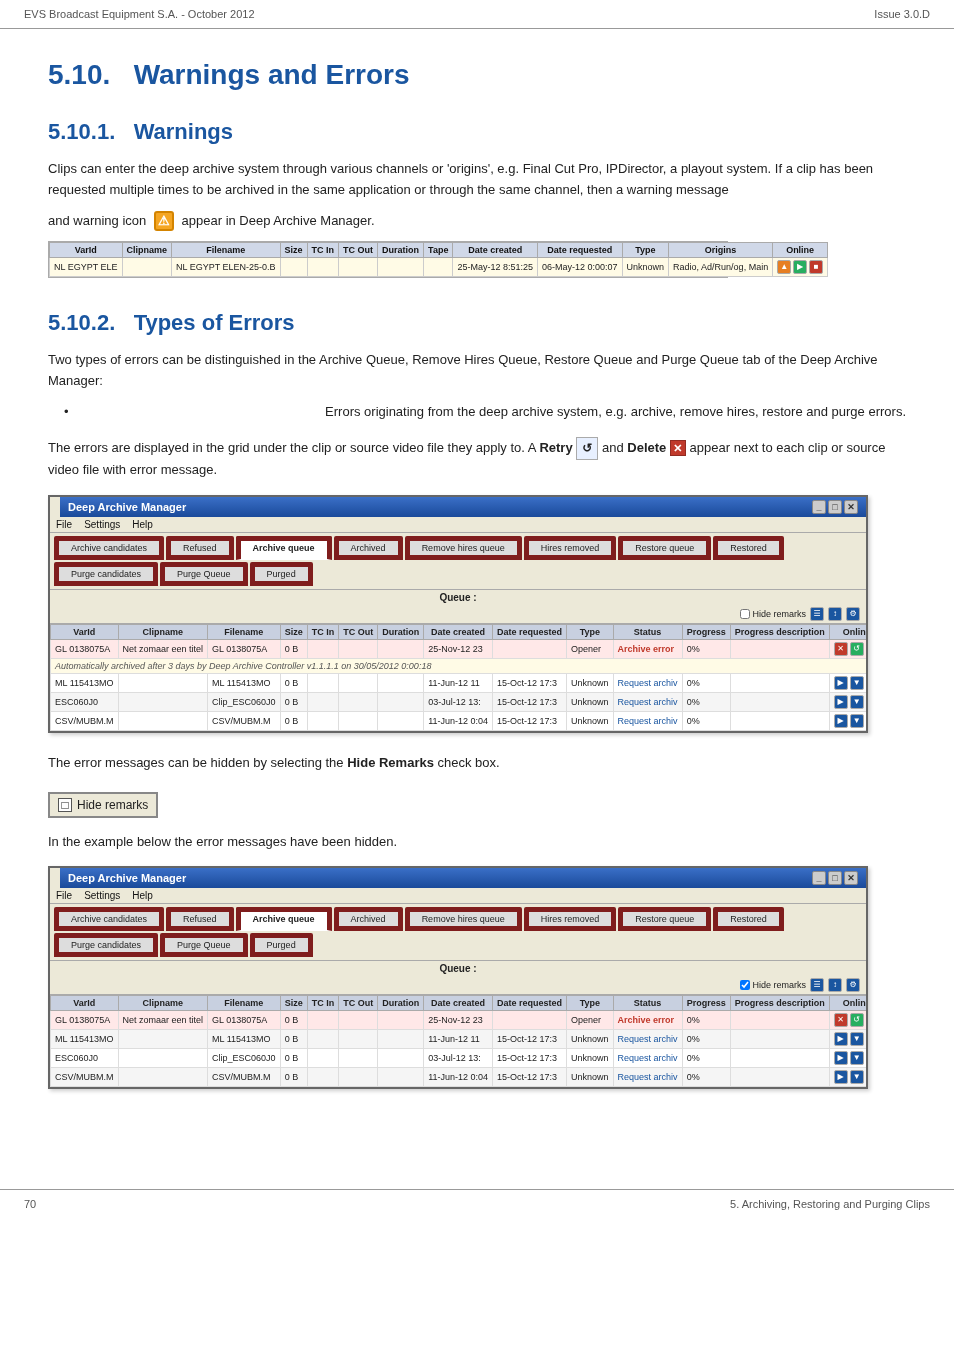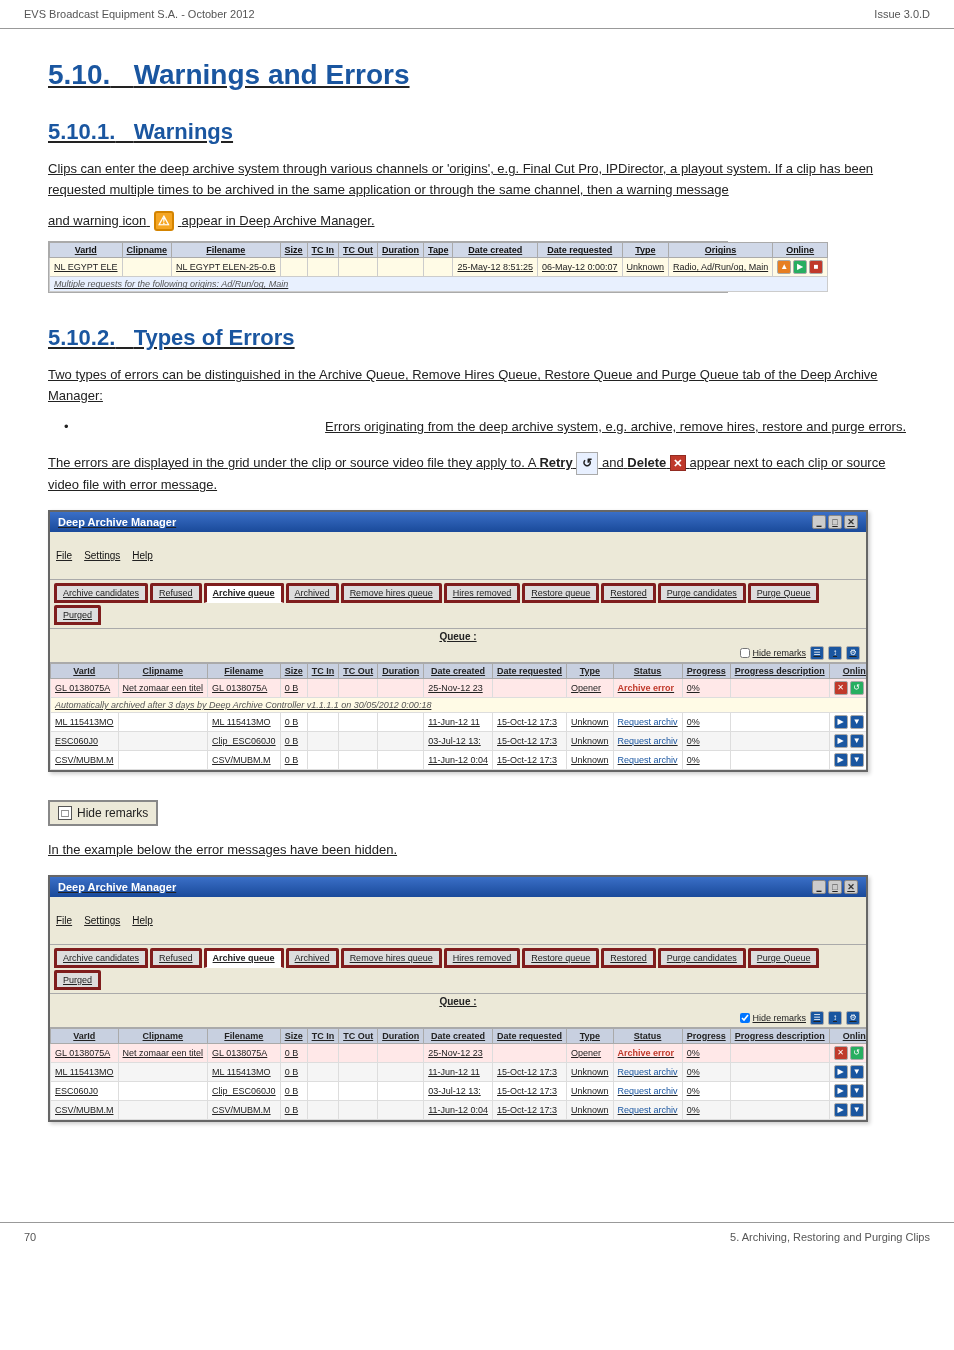--- a/index.html
+++ b/index.html
@@ -19,21 +19,20 @@
       align-items: center;
       padding: 8px 24px;
       border-bottom: 1px solid #999;
       font-size: 11px;
       color: #555;
     }
 
     
     .content {
       padding: 20px 48px 40px 48px;
-      text-decoration: underline;
     }
 
     
     .section-title-main {
       font-size: 28px;
       font-weight: bold;
       color: #1a56a0;
       margin-bottom: 28px;
       margin-top: 10px;
       border-bottom: none;
@@ -186,20 +185,21 @@
 
     .dam-titlebar {
       background: linear-gradient(to bottom, #3a6fc7, #1a4a9a);
       color: white;
       padding: 3px 8px;
       display: flex;
       justify-content: space-between;
       align-items: center;
       font-size: 11px;
       font-weight: bold;
+      margin-left: 10px;
     }
 
     .dam-titlebar-buttons {
       display: flex;
       gap: 2px;
     }
 
     .dam-titlebar-btn {
       width: 14px;
       height: 14px;
@@ -209,21 +209,21 @@
       display: inline-flex;
       align-items: center;
       justify-content: center;
       font-size: 9px;
       color: #333;
       cursor: pointer;
     }
 
     .dam-menubar {
       background: #ece9d8;
-      padding: 18px 6px;
+      padding: 2px 6px;
       display: flex;
       gap: 12px;
       font-size: 10px;
       border-bottom: 1px solid #aaa;
     }
 
     .dam-menubar span {
       cursor: pointer;
       color: #111;
     }
@@ -231,22 +231,22 @@
     .dam-toolbar {
       background: #ece9d8;
       padding: 3px 4px;
       display: flex;
       gap: 2px;
       border-bottom: 1px solid #aaa;
       flex-wrap: wrap;
     }
 
     .dam-tab {
-      padding: 2px 6px;
-      border: 3px solid #7f1d1d;
+      padding: 2px 12px;
+      border: 5px solid #7f1d1d;
       background: #ddd;
       font-size: 9px;
       cursor: pointer;
       border-radius: 2px 2px 0 0;
     }
 
     .dam-tab.active {
       background: #fff;
       border-bottom: 1px solid #fff;
       font-weight: bold;
@@ -468,23 +468,20 @@
             <td>Unknown</td>
             <td>Radio, Ad/Run/og, Main</td>
             <td>
               <div class="icon-set">
                 <span class="mini-icon orange">▲</span>
                 <span class="mini-icon green">▶</span>
                 <span class="mini-icon red">■</span>
               </div>
             </td>
           </tr>
-          <tr class="info-row">
-            <td colspan="13">Multiple requests for the following origins: Ad/Run/og, Main</td>
-          </tr>
         </tbody>
       </table>
     </div>
   </div>
 
   <div class="section-block">
     <h2 class="section-title-sub">
       <span>5.10.2.</span>&nbsp;&nbsp;
       <span>Types of Errors</span>
     </h2>
@@ -653,20 +650,25 @@
                   <span class="mini-icon">▼</span>
                 </div>
               </td>
             </tr>
           </tbody>
         </table>
       </div>
     </div>
 
     
+    <p class="body-text">
+      <span>The error messages can be hidden by selecting the</span>
+      <span class="inline-bold"> <span>Hide Remarks</span></span>
+      <span>check box.</span>
+    </p>
 
     
     <div class="hide-remarks-box">
       <div class="hide-remarks-checkbox">
         <span>□</span>
       </div>
       <span>Hide remarks</span>
     </div>
 
     <p class="body-text">In the example below the error messages have been hidden.</p>

